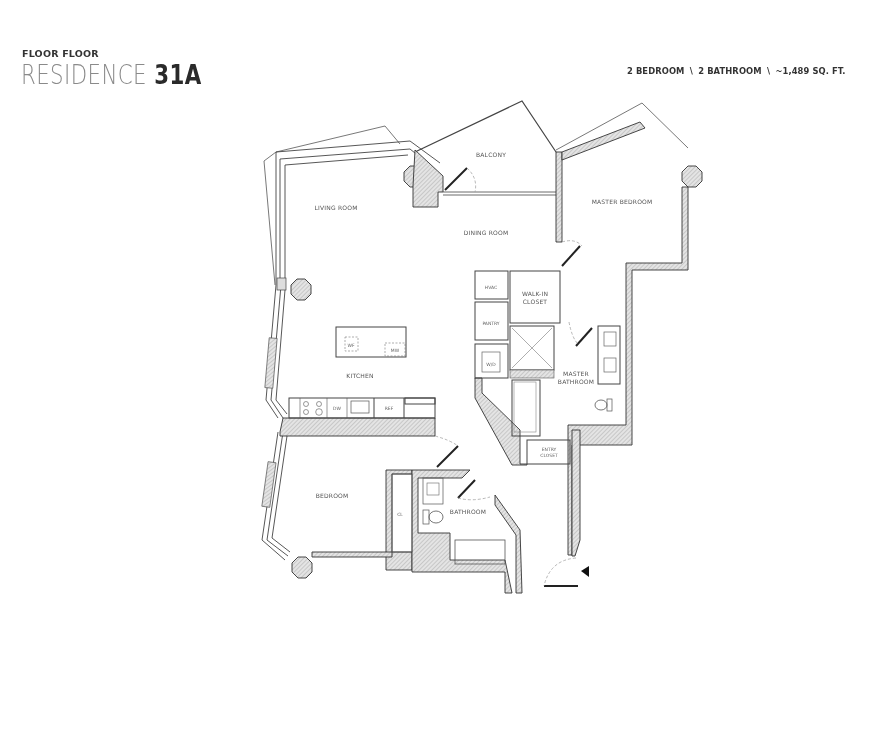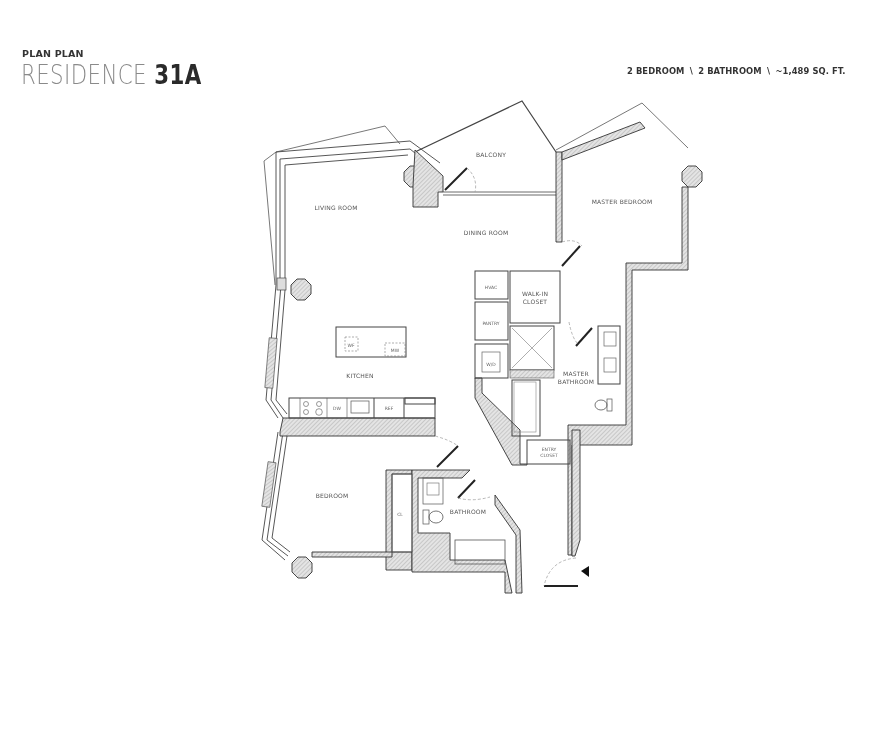--- a/index.html
+++ b/index.html
@@ -9,21 +9,21 @@
   .title .num { color:#2a2a2a; font-weight:bold; }
   .summary { position:absolute; left:627px; top:65px; font-family:"DejaVu Sans", sans-serif; font-size:9.5px; font-weight:bold; color:#333; letter-spacing:0.1px; white-space:nowrap; transform:scaleX(0.88); transform-origin:left top; }
   .summary .sep { margin:0 6px; }
   svg.plan { position:absolute; left:0; top:0; }
   .lbl { font-family:"DejaVu Sans", sans-serif; font-size:6px; fill:#555; letter-spacing:0.2px; }
   .lbl-sm { font-family:"DejaVu Sans", sans-serif; font-size:4.5px; fill:#666; }
 </style>
 </head>
 <body>
 
-<div class="eyebrow">PLAN PLAN</div>
+<div class="eyebrow">FLOOR FLOOR</div>
 <div class="title"><span>RESIDENCE</span> <span class="num">31A</span></div>
 <div class="summary">
   <span>2 BEDROOM</span><span class="sep">\</span><span>2 BATHROOM</span><span class="sep">\</span><span>~1,489 SQ. FT.</span>
 </div>
 
 <svg class="plan" width="893" height="750" viewBox="0 0 893 750" xmlns="http://www.w3.org/2000/svg">
   <defs>
     <pattern id="hatch" width="3" height="3" patternUnits="userSpaceOnUse" patternTransform="rotate(45)">
       <rect width="3" height="3" fill="#e4e4e4"></rect>
       <line x1="0" y1="0" x2="0" y2="3" stroke="#9a9a9a" stroke-width="0.8"></line>

